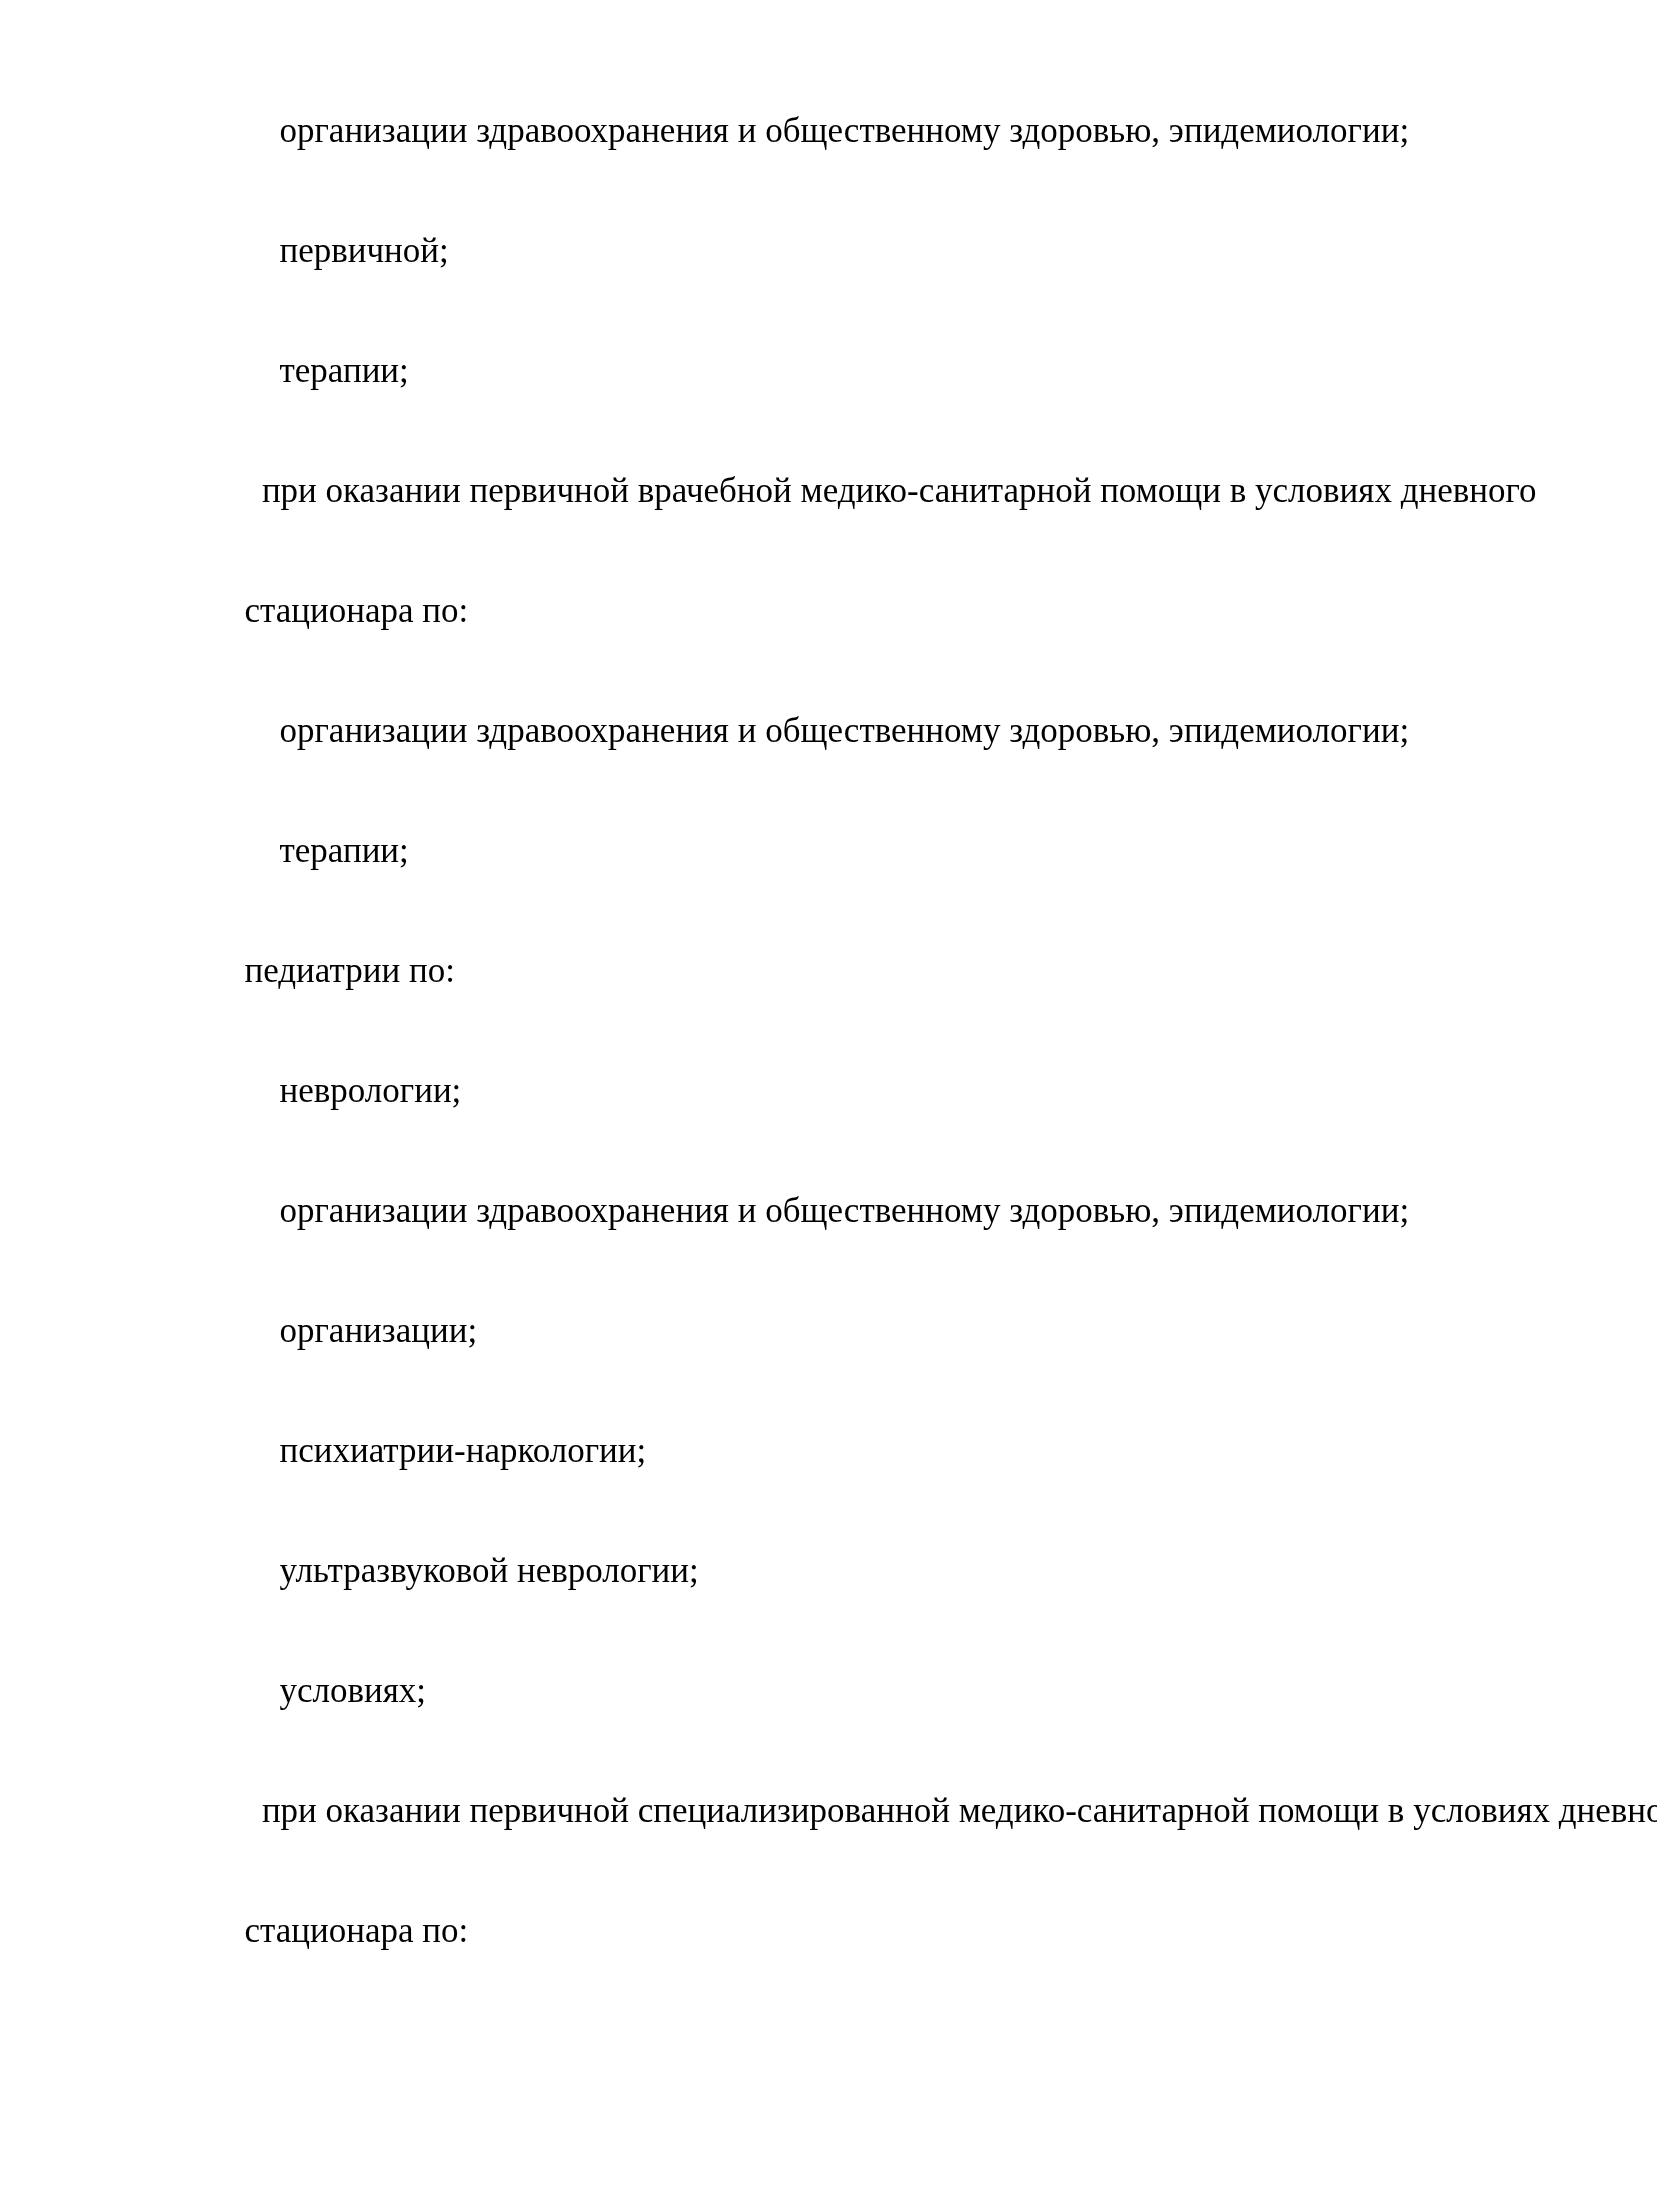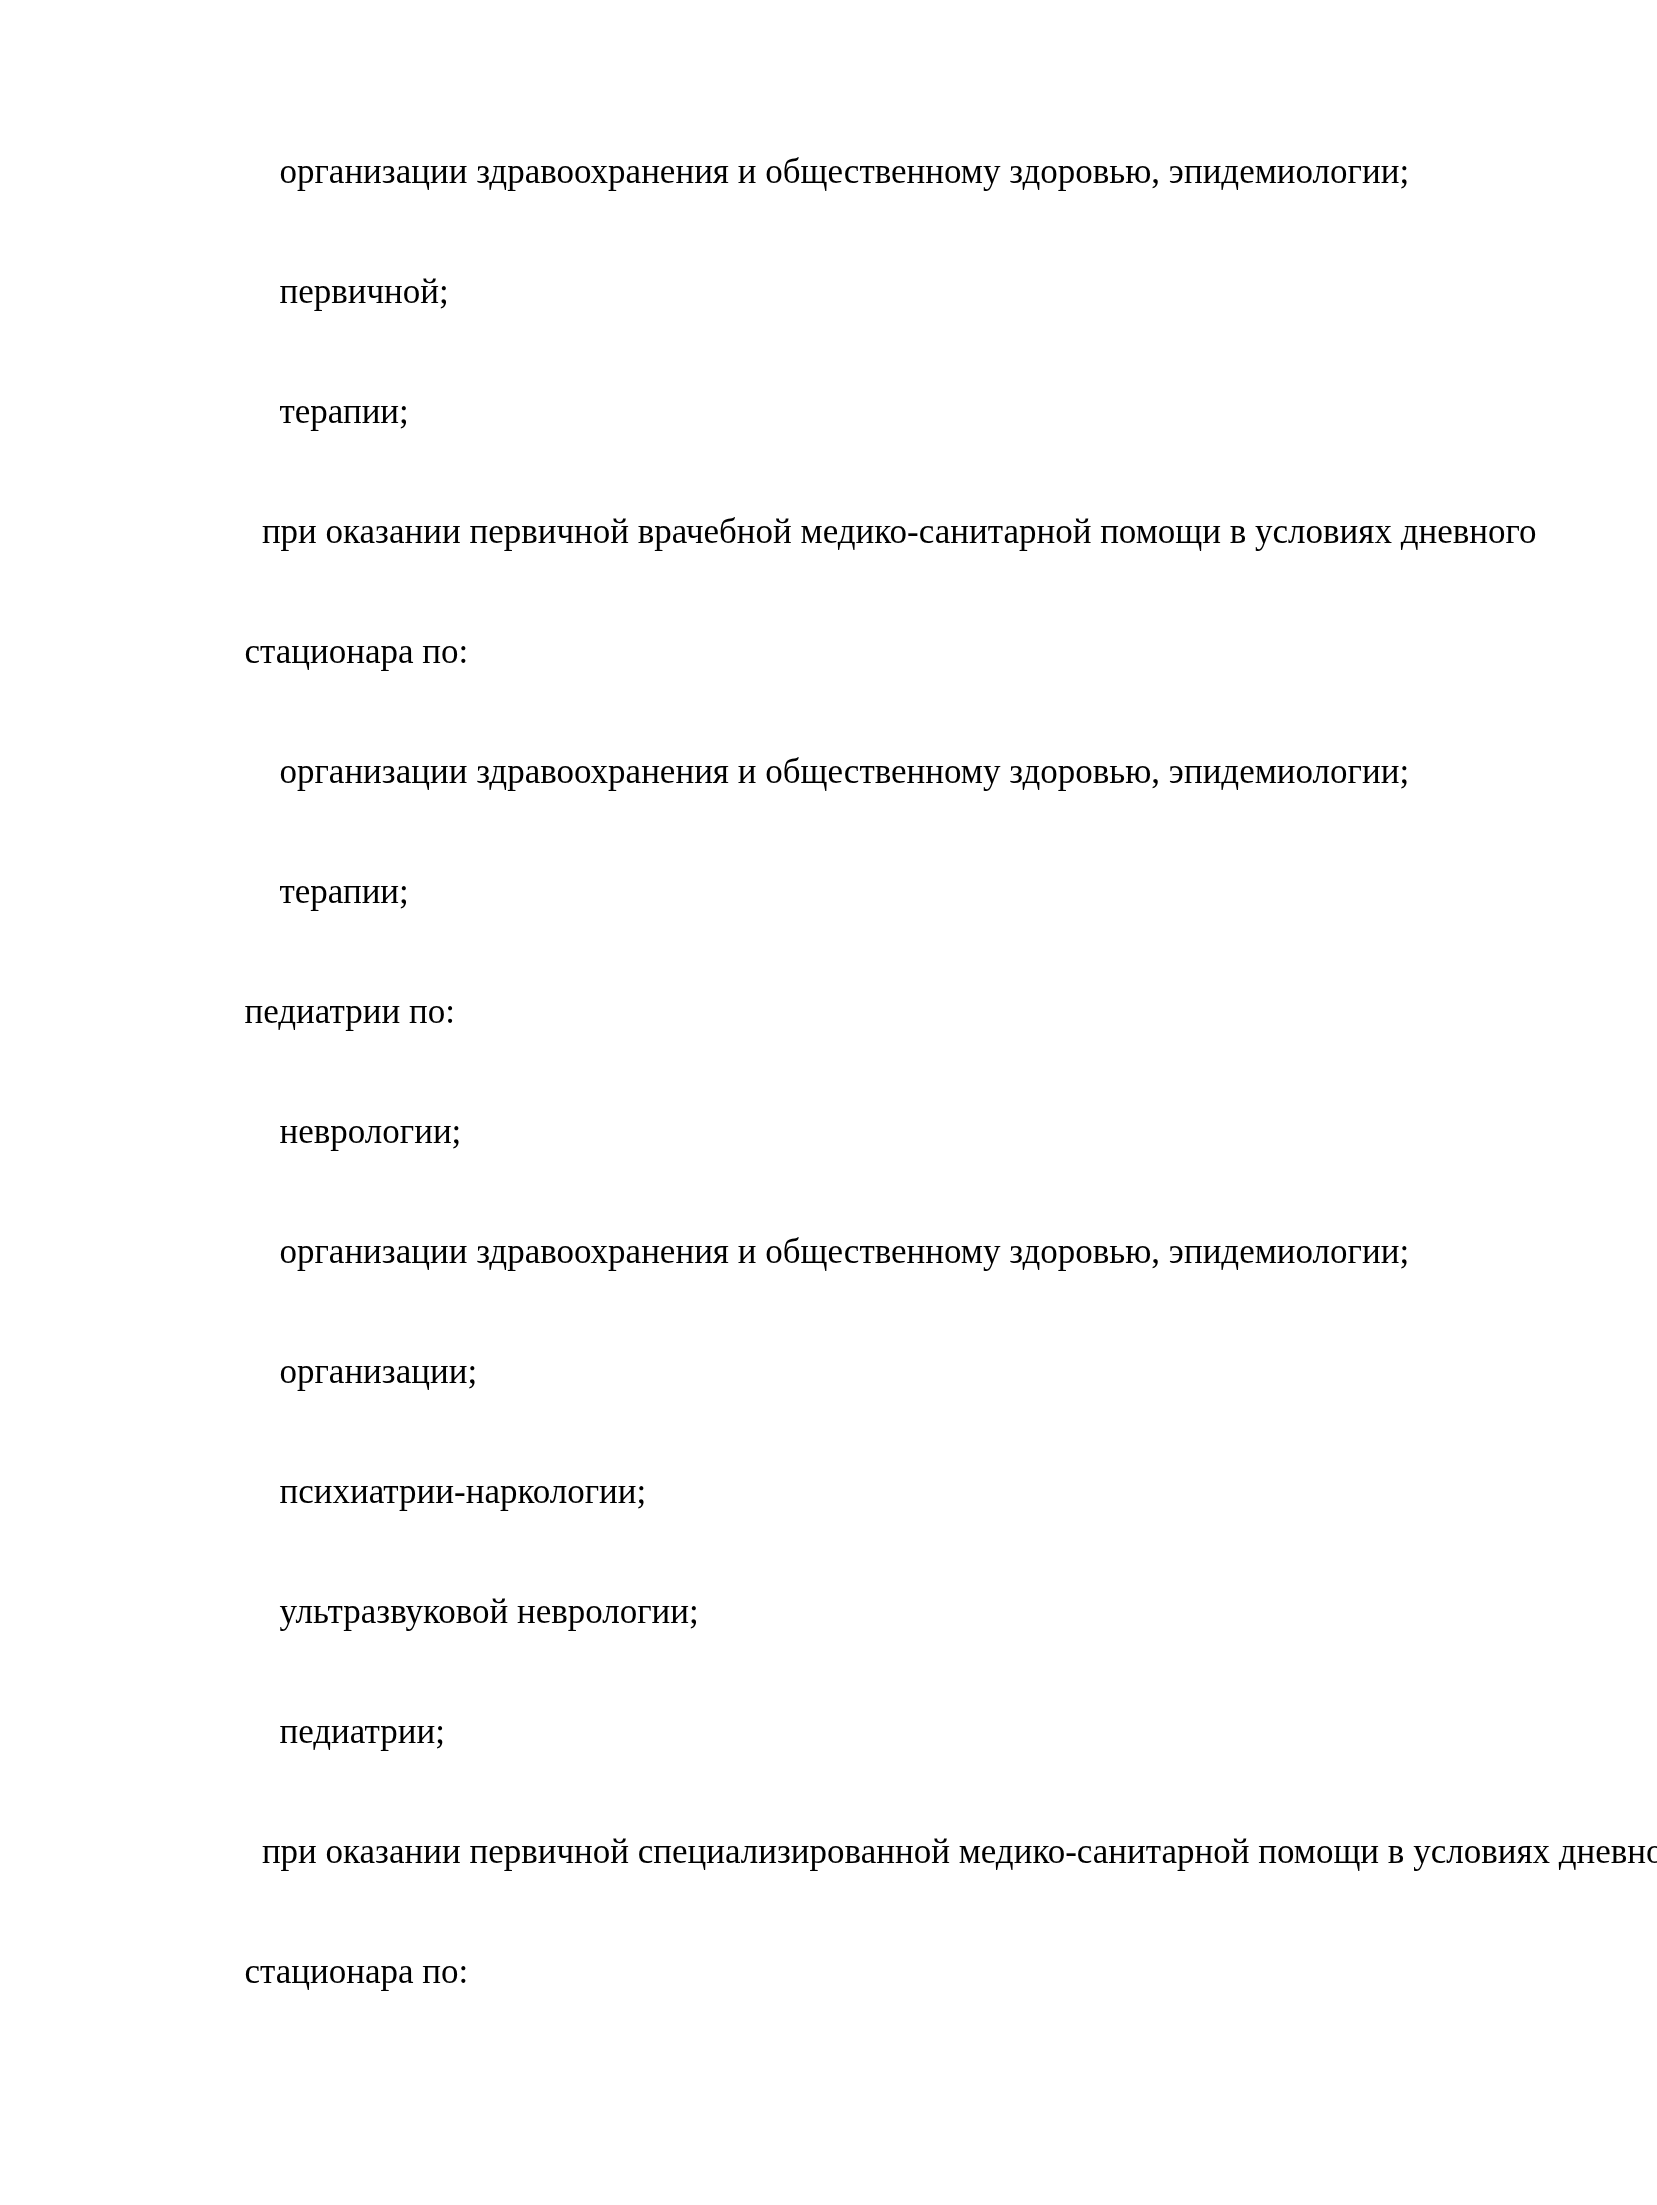--- a/index.html
+++ b/index.html
@@ -16,21 +16,21 @@
   }
   .page {
     position: absolute;
     top: 0;
     left: 0;
     width: 1657px;
     height: 2205px;
     background: #ffffff;
     color: #000000;
     box-sizing: border-box;
-    padding: 112px 94px 0 192px;
+    padding: 71px 94px 0 192px;
   }
   .doc-line {
     min-height: 40px;
     line-height: 40px;
     font-size: 35px;
     white-space: pre;
     color: #000000;
   }
   .doc-line[data-indent="1"] { padding-left: 17.4px; }
   .doc-line[data-indent="2"] { padding-left: 35px; }
@@ -72,21 +72,21 @@
     <div class="doc-line" data-indent="2">
       <span>организации;</span>
     </div>
     <div class="doc-line" data-indent="2">
       <span>психиатрии-наркологии;</span>
     </div>
     <div class="doc-line" data-indent="2">
       <span>ультразвуковой неврологии;</span>
     </div>
     <div class="doc-line" data-indent="2">
-      <span>педиатрии;</span>
+      <span>условиях;</span>
     </div>
     <div class="doc-line" data-indent="1">
       <span>при оказании первичной специализированной медико-санитарной помощи в условиях дневного</span>
     </div>
     <div class="doc-line" data-indent="0">
       <span>стационара по:</span>
     </div>
     <div class="doc-line" data-indent="2">
       
     </div>

